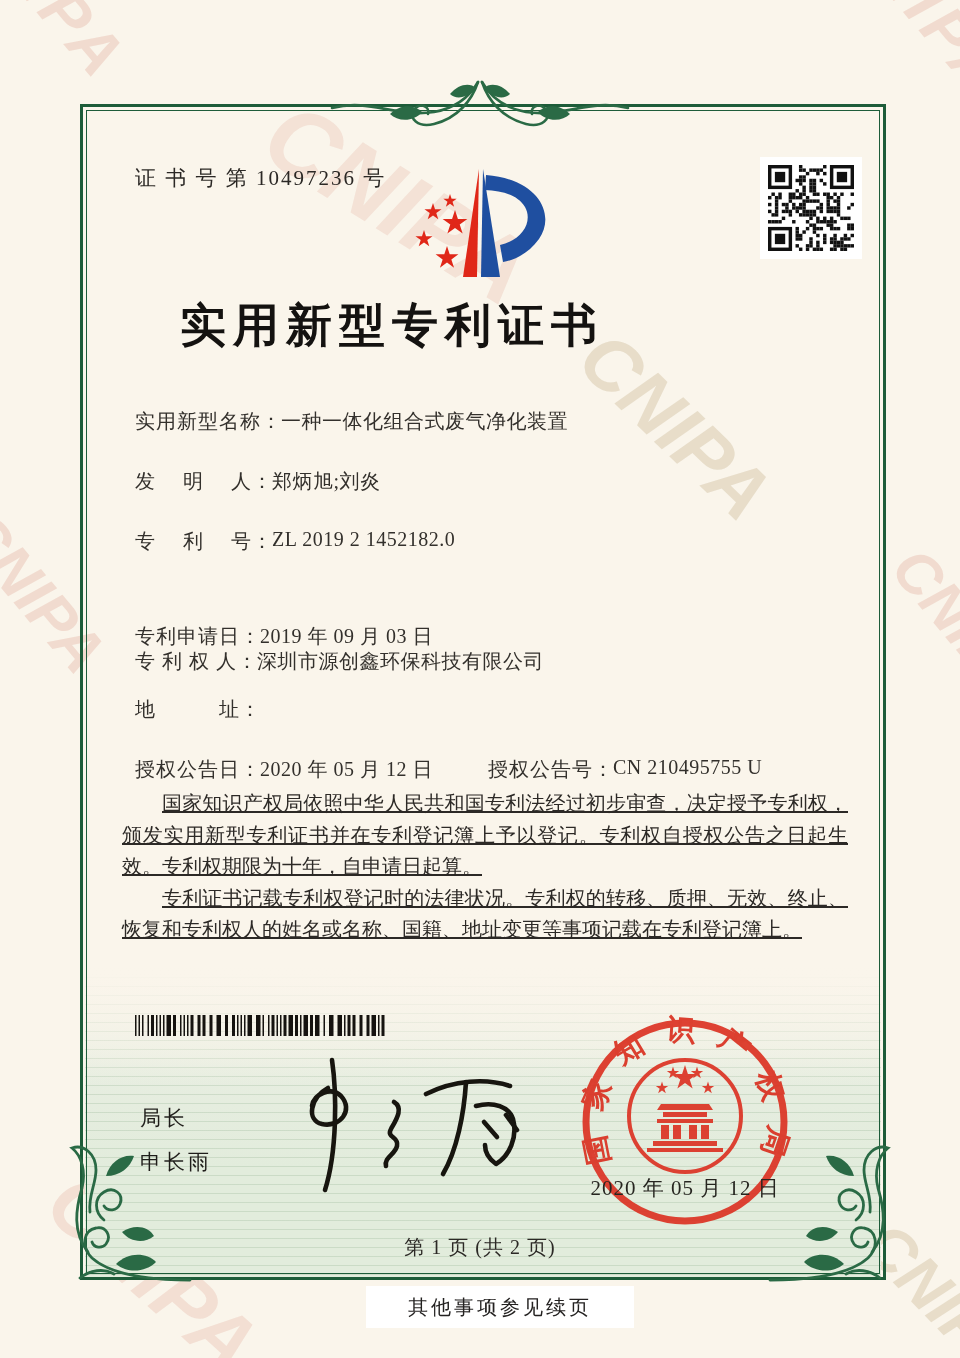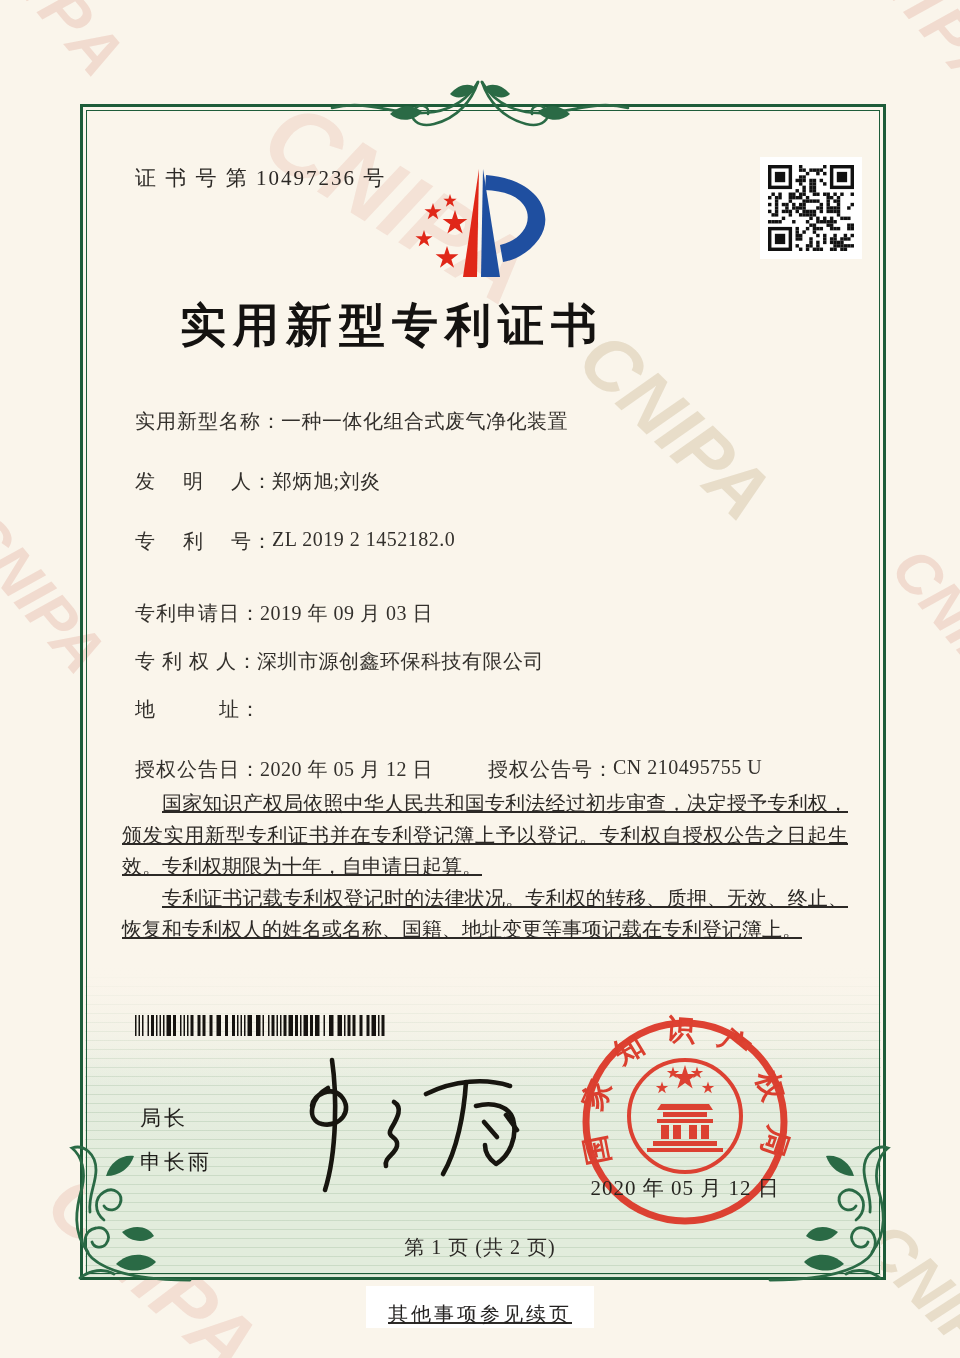--- a/index.html
+++ b/index.html
@@ -33,22 +33,22 @@
   .fvalue{white-space:pre-wrap;letter-spacing:0.5px;}
   .addr .fvalue{width:588px;line-height:31px;}
   .body-text{position:absolute;left:122px;top:788px;width:726px;font-size:20px;
              line-height:31.5px;text-align:justify;color:#2c2926;}
   .body-text p{margin:0;text-indent:2em;text-decoration:underline;}
   .officer{position:absolute;left:140px;top:1096px;
            font-family:"Liberation Sans","DejaVu Sans",sans-serif;
            font-size:21px;color:#1f1d1a;line-height:44px;letter-spacing:3px;}
   .page-num{position:absolute;left:80px;top:1234px;width:800px;text-align:center;
             font-size:20px;color:#2c2926;letter-spacing:1px;}
-  .cont-note-box{position:absolute;left:366px;top:1286px;width:228px;height:42px;
-            background:#ffffff;z-index:4;display:flex;align-items:flex-end;justify-content:center;text-decoration:underline;}
+  .cont-note-box{position:absolute;left:366px;top:1286px;width:268px;height:42px;
+            background:#ffffff;z-index:4;display:flex;align-items:center;justify-content:center;}
   .cont-note{font-size:20px;letter-spacing:3px;color:#232120;}
   .qr-box{position:absolute;left:760px;top:157px;width:102px;height:102px;background:#ffffff;
           display:flex;align-items:center;justify-content:center;z-index:4;}
   .barcode-box{position:absolute;left:135px;top:1015px;z-index:5;}
   .sig{position:absolute;left:278px;top:1052px;z-index:5;}
   .seal{position:absolute;left:577px;top:1012px;z-index:6;opacity:0.92;mix-blend-mode:multiply;}
   .logo{position:absolute;left:393px;top:163px;z-index:4;}
 </style>
 </head>
 <body>
@@ -354,21 +354,21 @@
     <div class="frow" style="top:468px;">
       <span class="flabel">发　 明 　人</span>
         <span>：</span>
       <span class="fvalue">郑炳旭;刘炎</span>
     </div>
     <div class="frow" style="top:528px;">
       <span class="flabel">专　 利 　号</span>
         <span>：</span>
       <span class="fvalue">ZL 2019 2 1452182.0</span>
     </div>
-    <div class="frow" style="top:600px;">
+    <div class="frow" style="top:623px;">
       <span class="flabel">专利申请日</span>
         <span>：</span>
       <span class="fvalue">2019 年 09 月 03 日</span>
     </div>
     <div class="frow" style="top:648px;">
       <span class="flabel">专 利 权 人</span>
         <span>：</span>
       <span class="fvalue">深圳市源创鑫环保科技有限公司</span>
     </div>
     <div class="frow addr" style="top:696px;">

